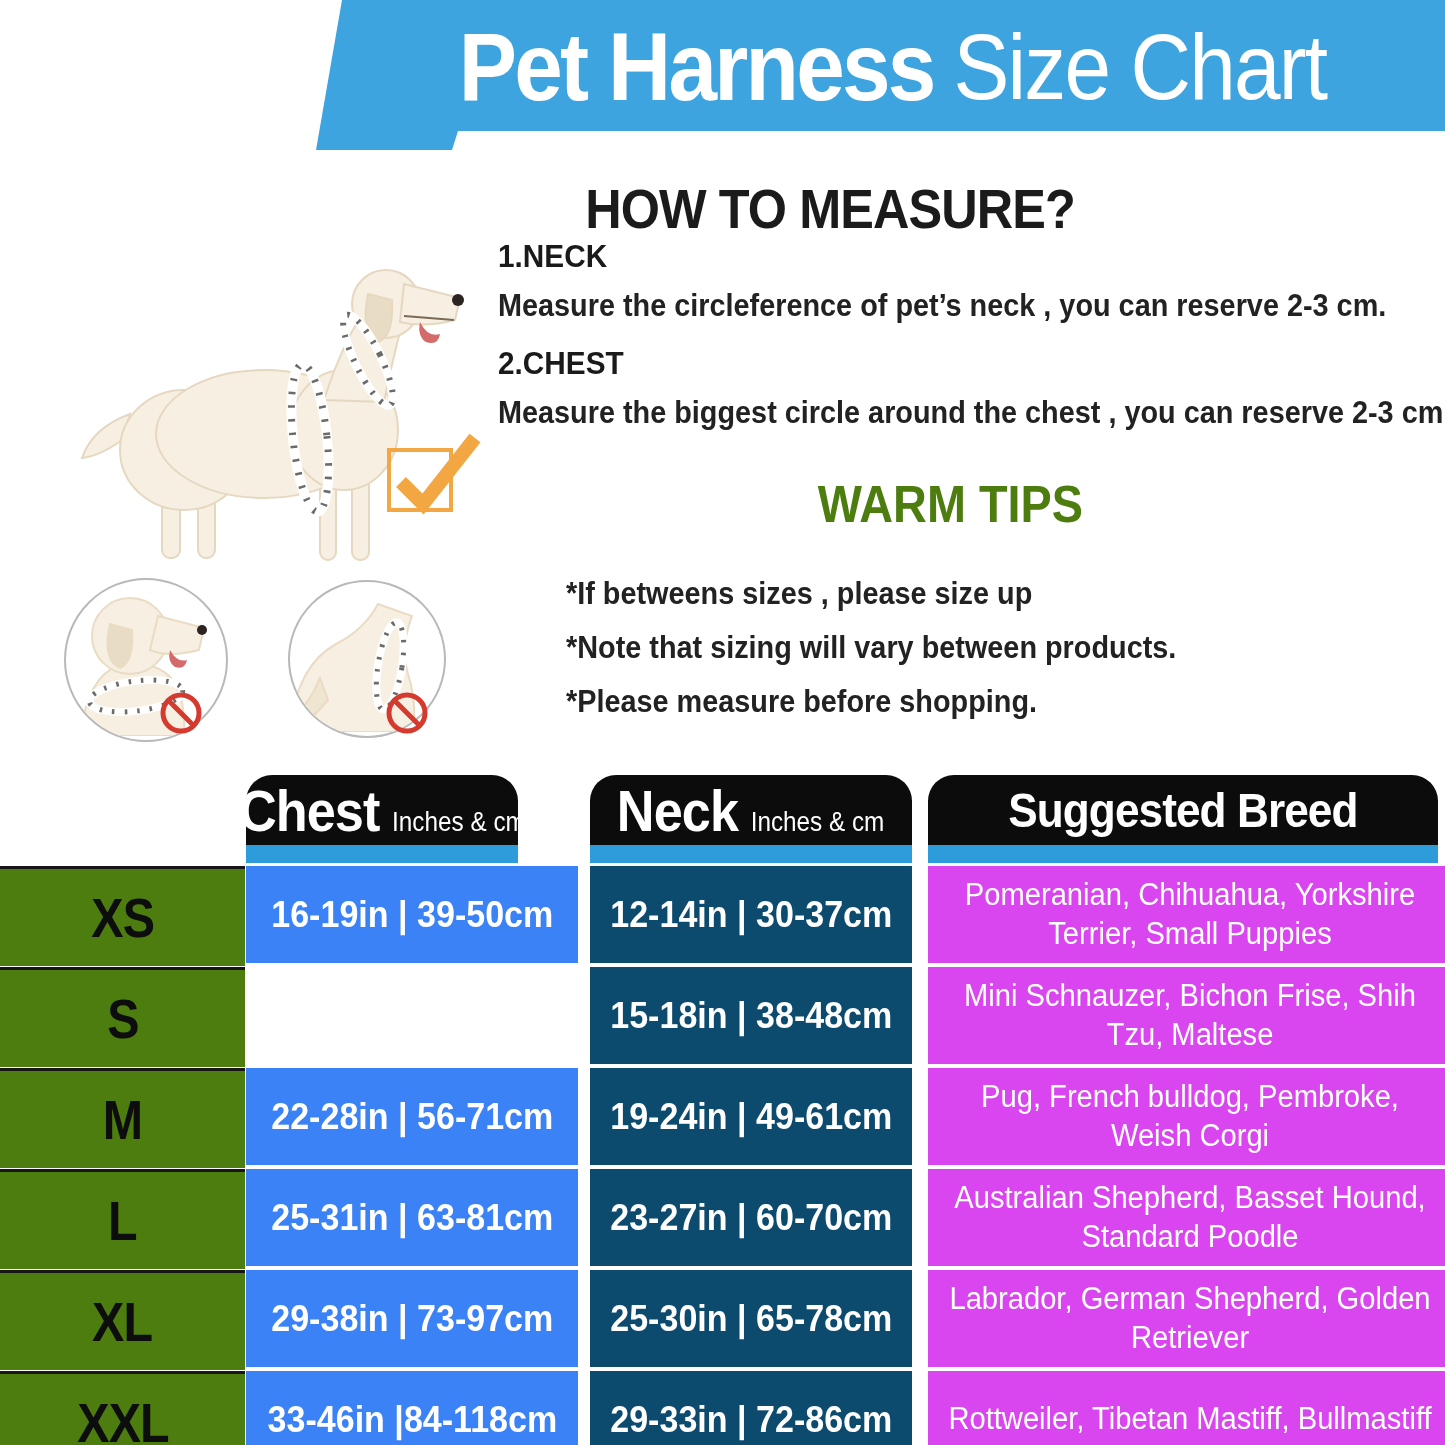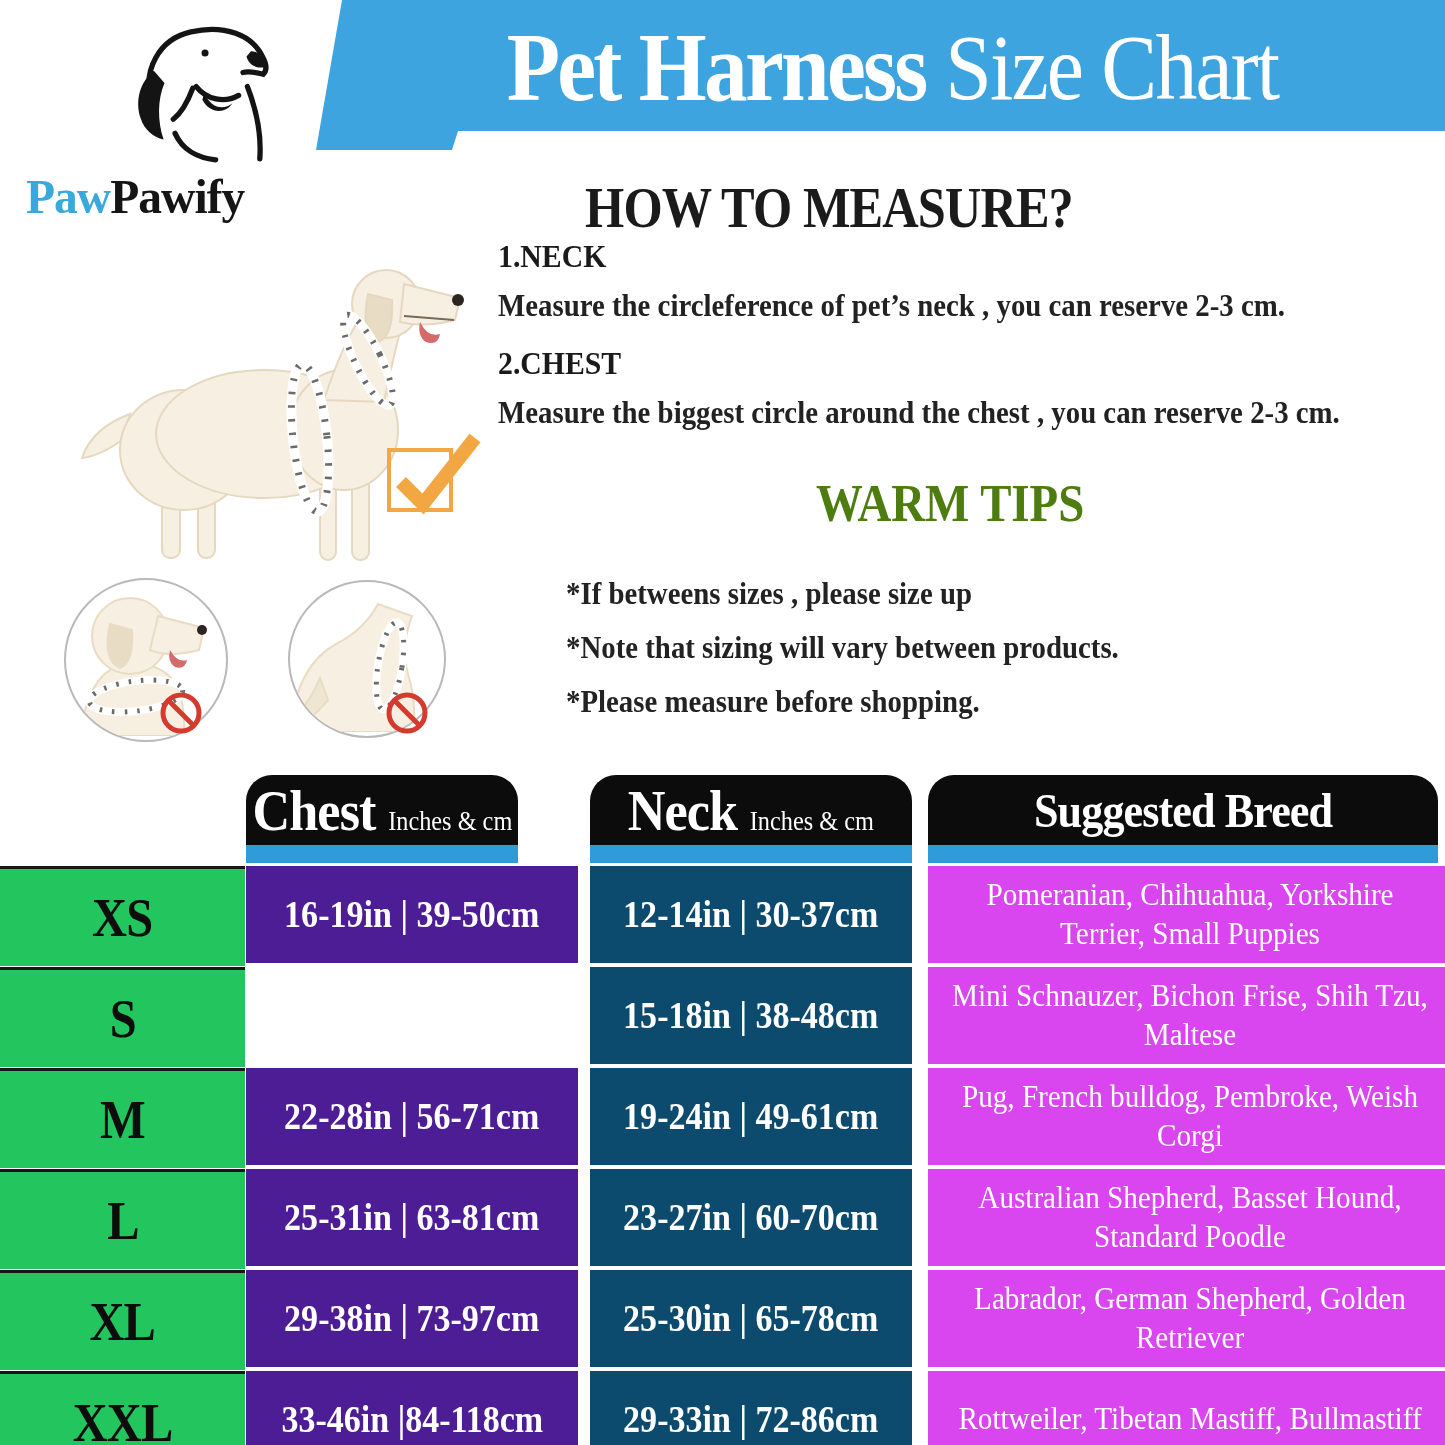--- a/index.html
+++ b/index.html
@@ -1,18 +1,18 @@
 <!DOCTYPE html>
 <html><head>
 <meta charset="utf-8">
 <style>
   html,body{margin:0;padding:0;background:#ffffff;}
   #canvas{
     position:relative;width:1445px;height:1445px;overflow:hidden;background:#fff;
-    font-family:Liberation Serif, serif;color:#1a1a1a;
+    font-family:Liberation Sans, sans-serif;color:#1a1a1a;
   }
   
   .banner{
     position:absolute;top:0;left:300px;width:1145px;height:150px;background:#3ea4e0;
     clip-path:polygon(42px 0,1145px 0,1145px 131px,158px 131px,152px 150px,16px 150px);
   }
   .banner-title{
     position:absolute;left:40px;right:0;top:0;height:134px;margin:0;
     display:flex;justify-content:center;align-items:center;gap:22px;
     color:#fff;transform:scaleX(.9);transform-origin:50% 50%;white-space:nowrap;
@@ -58,58 +58,40 @@
   .hb-chest{left:246px;width:272px;}
   .hb-neck{left:590px;width:322px;}
   .hb-breed{left:928px;width:510px;}
   .hb-inner{display:flex;align-items:baseline;gap:14px;transform:scaleX(.9);white-space:nowrap;}
   .hb-title{font-size:58px;font-weight:bold;letter-spacing:-1px;}
   .hb-unit{font-size:27px;font-weight:normal;}
   .hb-breed-title{font-size:48px;font-weight:bold;letter-spacing:-1px;transform:scaleX(.92);white-space:nowrap;}
   .rows{position:absolute;left:0;top:91px;width:1445px;}
   .row{position:relative;height:101px;}
   .cell{position:absolute;top:0;height:97px;display:flex;align-items:center;justify-content:center;}
-  .c-size{left:0;width:245px;border-top:3px solid #161616;background:#22c55e;}
+  .c-size{left:0;width:245px;border-top:3px solid #161616;background:#4d7c0f;}
   .c-size span{font-size:55px;font-weight:bold;color:#0d0d0d;transform:scaleX(.88);letter-spacing:-1px;}
-  .c-chest{left:246px;width:332px;background:#4c1d95;}
+  .c-chest{left:246px;width:332px;background:#3b82f6;}
   .c-neck{left:590px;width:322px;background:#0c4a6e;}
   .c-chest span,.c-neck span{font-size:37px;font-weight:bold;color:#fff;transform:scaleX(.92);white-space:nowrap;}
   .c-breed{left:928px;width:524px;background:#d946ef;}
   .c-breed div{width:106%;transform:scaleX(.94);font-size:31px;font-weight:normal;color:#fff;text-align:center;line-height:1.25;}
 </style>
 </head>
 <body>
 
 <div id="canvas">
 
   <div class="banner">
     <h1 class="banner-title">
       <span class="bold">Pet Harness</span>
       <span class="light">Size Chart</span>
     </h1>
   </div>
 
-  <div class="logo">
-    <svg width="190" height="150" viewBox="0 0 210 170">
-      <g fill="none" stroke="#141414" stroke-width="6" stroke-linecap="round">
-        <path d="M70 98 C58 62 78 26 114 18 C152 9 184 22 195 46 C200 55 200 62 196 66 C188 64 180 62 173 64"></path>
-        <path d="M120 80 C132 95 152 99 168 90"></path>
-        <path d="M116 82 C110 98 103 110 94 117"></path>
-        <path d="M178 80 C188 106 194 136 192 162"></path>
-        <path d="M96 133 C104 151 121 161 142 163"></path>
-      </g>
-      <path d="M182 40 C191 40 197 47 197 58 C188 60 179 55 177 46 Z" fill="#141414"></path>
-      <path d="M129 86 C135 103 150 108 161 99 C153 112 134 110 127 95 Z" fill="#141414"></path>
-      <path d="M72 62 C57 74 50 95 57 116 C61 129 72 138 83 140 C76 119 76 95 84 76 Z" fill="#141414"></path>
-      <circle cx="130" cy="42" r="4" fill="#141414"></circle>
-    </svg>
-    <div class="logo-text">
-      <span class="blue">Paw</span><span class="dark">Pawify</span>
-    </div>
-  </div>
 
   <h2 class="h2m-heading">
     <span>HOW TO MEASURE?</span>
   </h2>
   <div class="step-label pos-step1">1.NECK</div>
   <div class="step-text pos-text1">Measure the circleference of pet’s neck , you can reserve 2-3 cm.</div>
   <div class="step-label pos-step2">2.CHEST</div>
   <div class="step-text pos-text2">Measure the biggest circle around the chest , you can reserve 2-3 cm.</div>
 
   <h2 class="warm-heading">

